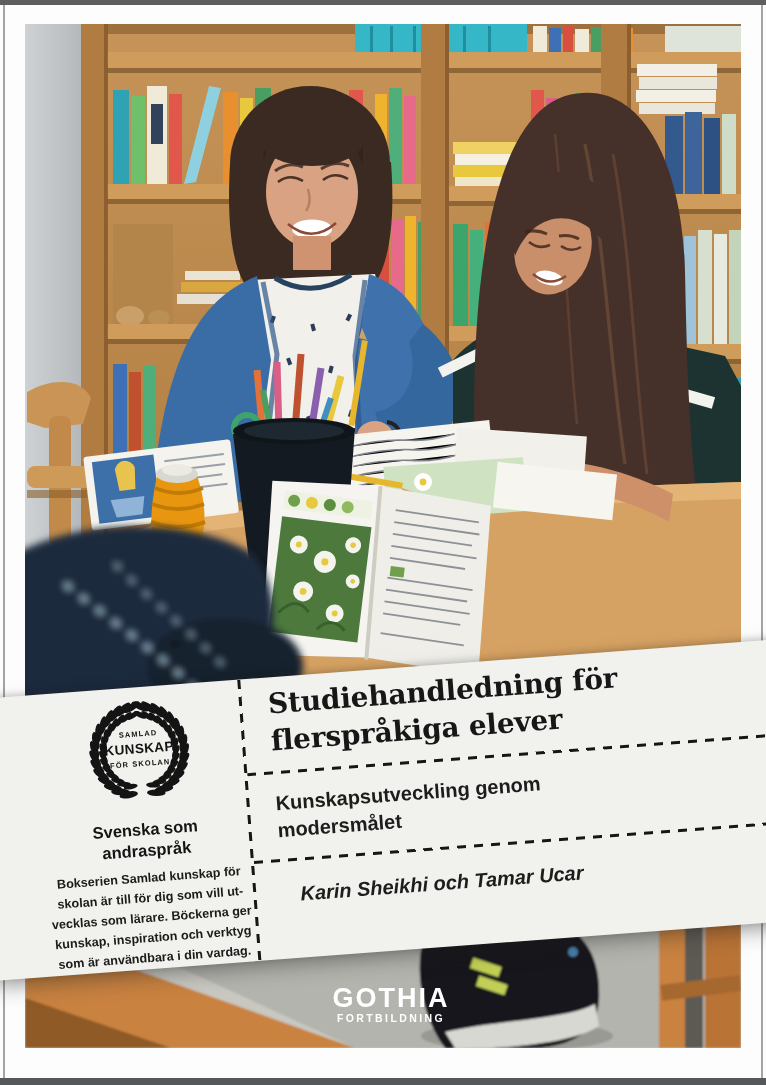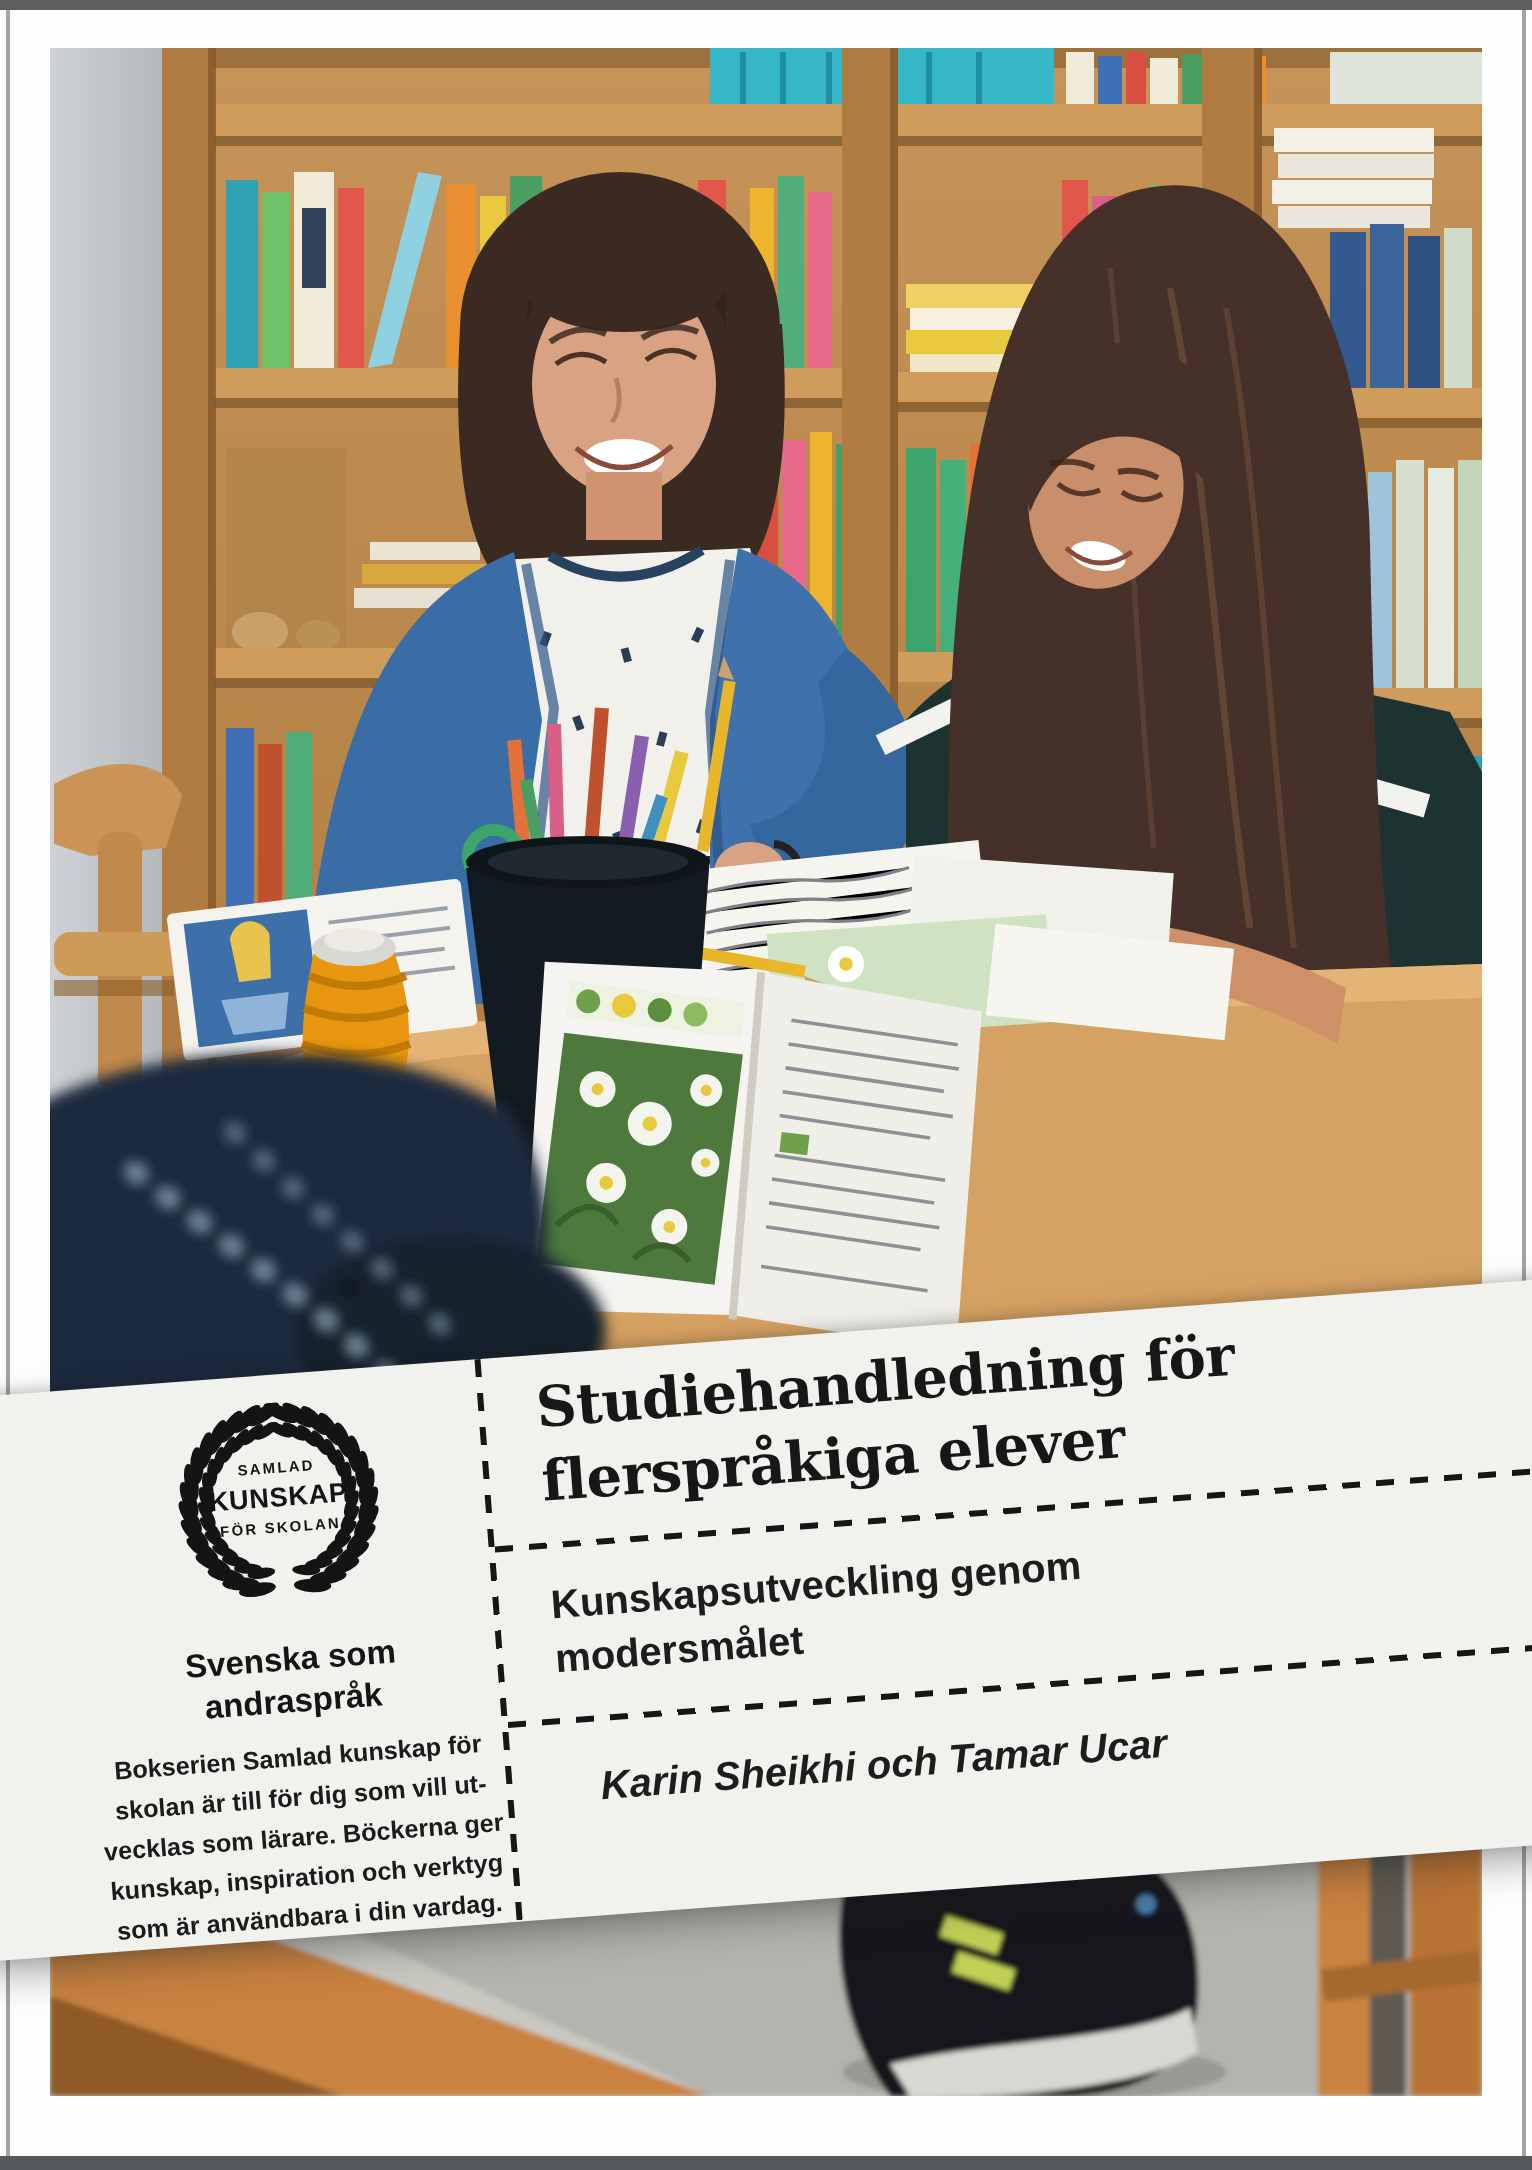--- a/index.html
+++ b/index.html
@@ -507,15 +507,19 @@
         <div class="subtitle">Kunskapsutveckling genom
 modersmålet</div>
       </div>
       <div class="hdash"></div>
       <div class="row-authors">
         <div class="authors">Karin Sheikhi och Tamar Ucar</div>
       </div>
     </div>
   </div>
 
+  <div class="publisher">
+    <div class="name">GOTHIA</div>
+    <div class="tagline">FORTBILDNING</div>
+  </div>
 
   <div class="bar-bottom"></div>
 </div>
 
 </body></html>

